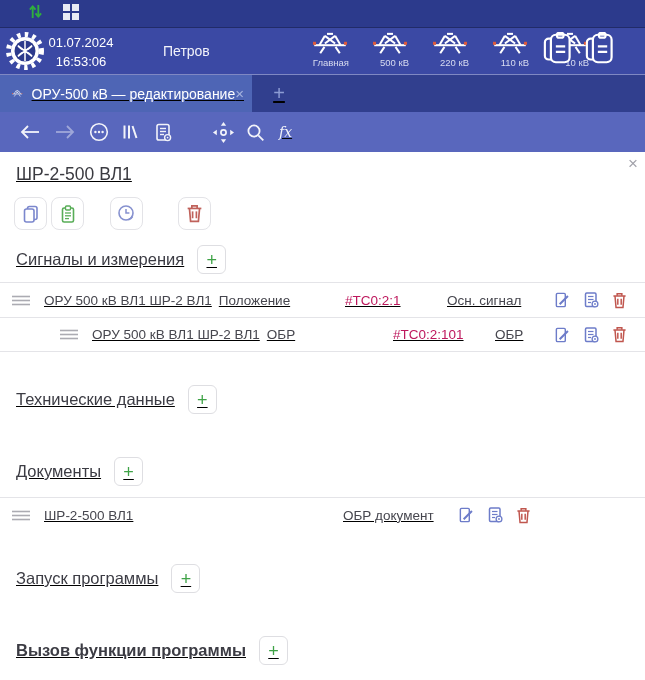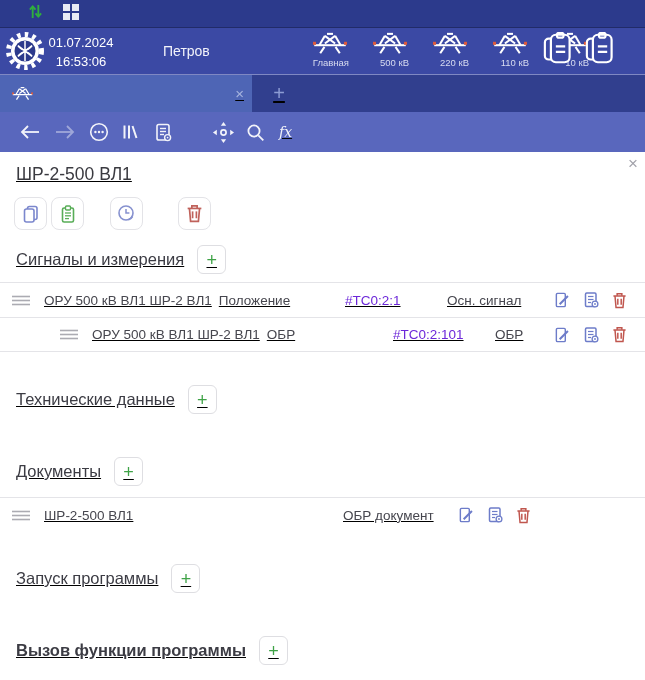--- a/index.html
+++ b/index.html
@@ -72,21 +72,21 @@
   .m-func { margin-top:43px; }
 
   .rows { margin-top:8px; }
   .row { height:35px; border-top:1px solid #e4e4e8; align-items:center; }
   .row:last-child { border-bottom:1px solid #e4e4e8;padding-left:48px; }
   .sig-row { display:grid; grid-template-columns:44px 301px 102px 1fr auto; }
   .doc-row { display:grid; grid-template-columns:44px 299px 115px auto 1fr; margin-top:11px; }
   .handle { margin-left:12px; cursor:grab; display:flex; }
   .cell-name { font-size:13.5px; color:#46464e; white-space:nowrap; overflow:hidden; }
   .sig-suffix { margin-left:7px; }
-  .cell-tag { font-size:13.5px; color:#6d28d9; }
+  .cell-tag { font-size:13.5px; color:#be185d; }
   .cell-type { font-size:13.5px; color:#46464e; }
   .row-icons { display:flex; gap:13px; margin-right:18px; align-items:center; }
   .row-icons .ric { cursor:pointer; display:flex; }
 </style>
 </head>
 <body>
 
 <svg width="0" height="0" style="position:absolute">
   <defs>
     <symbol id="sym-pylon" viewBox="0 0 40 27">
@@ -200,20 +200,21 @@
           <use href="#sym-docs"></use>
         </svg>
     </span>
   </div>
 
   <div class="tabbar">
     <div class="tab">
       <svg width="21" height="15" viewBox="0 0 40 27">
           <use href="#sym-pylon"></use>
         </svg>
+      <span class="tab-title">ОРУ-500 кВ — редактирование</span>
       <span class="tab-close">×</span>
     </div>
     <div class="new-tab">+</div>
   </div>
 
   <div class="toolbar">
     <span class="ti ti-back">
       <svg width="22" height="16" viewBox="0 0 22 16" fill="none" stroke="#fff" stroke-width="1.8">
         <path d="M20 8 H3"></path>
           <path d="M9 2 L3 8 L9 14"></path>

